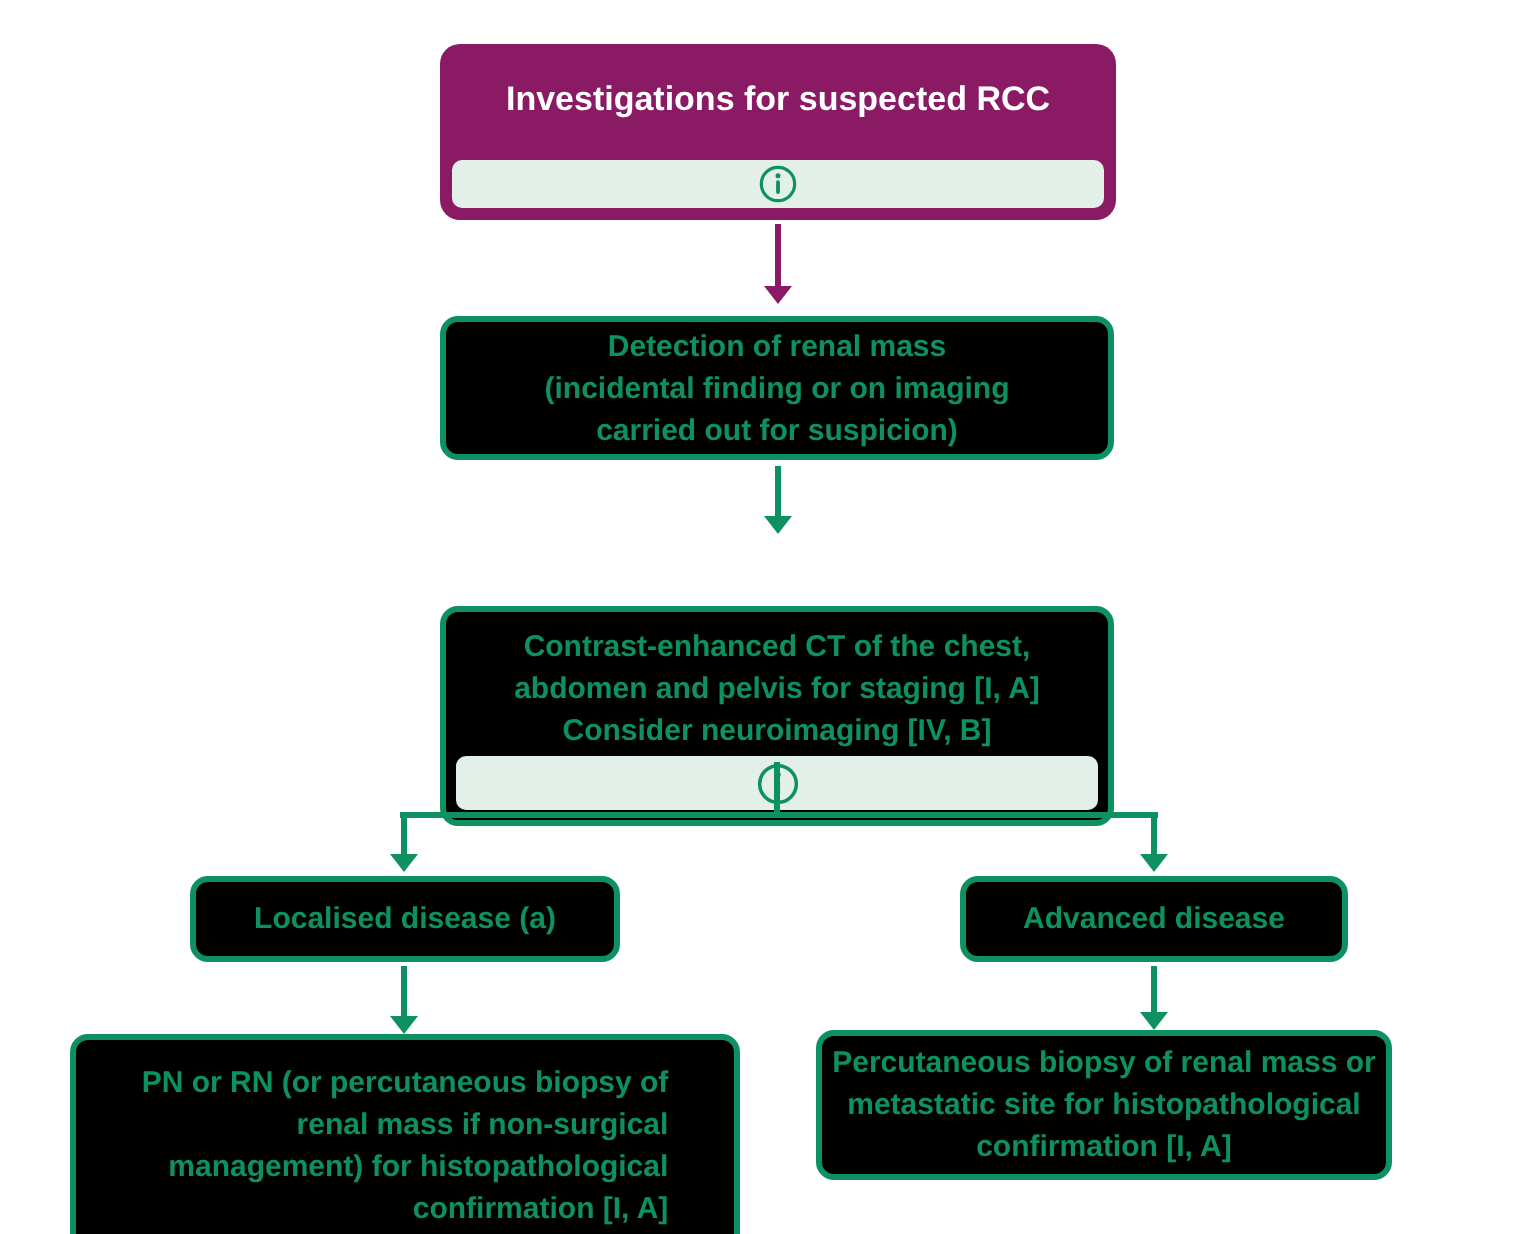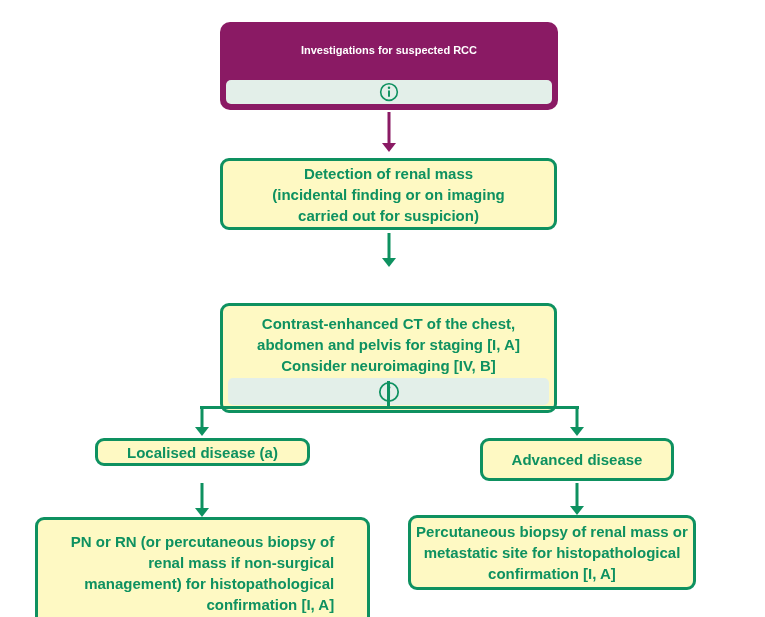--- a/index.html
+++ b/index.html
@@ -22,61 +22,61 @@
     left: 220px; top: 22px;
     width: 338px; height: 88px;
     background: var(--purple, #8A1A64);
     border-radius: 10px;
   }
   .root-title {
     position: absolute;
     left: 0; right: 0; top: 0; height: 56px;
     display: flex; align-items: center; justify-content: center;
     color: #ffffff;
-    font-size: 11px;
+    font-size: 17px;
     font-weight: bold;
     white-space: pre-line;
     text-align: center;
   }
   .info-strip {
     position: absolute;
     left: 6px; right: 6px; bottom: 6px; height: 24px;
     background: var(--strip-bg, #E3EFE9);
     border-radius: 5px;
     display: flex; align-items: center; justify-content: center;
     color: var(--green, #0E9160);
     cursor: pointer;
   }
   .info-strip svg { display: block; }
 
   
   .node {
     position: absolute;
-    background: #fef9c3;
+    background: #000000;
     border: 3px solid var(--green, #0E9160);
     border-radius: 9px;
     color: var(--green, #0E9160);
     font-weight: bold;
     font-size: 15px;
     line-height: 21px;
     text-align: center;
     display: flex; align-items: center; justify-content: center;
     box-sizing: border-box;
   }
   .node-text { white-space: pre-line; }
 
   .node-detection { left: 220px; top: 158px; width: 337px; height: 72px; }
 
   .node-ct { left: 220px; top: 268px; width: 337px; height: 110px; display: block; margin-top: 35px; }
   .node-ct .node-text {
     position: absolute; left: 0; right: 0; top: 7px;
   }
   .node-ct .info-strip { left: 5px; right: 5px; bottom: 5px; height: 27px; }
 
-  .node-localised { left: 95px;  top: 438px; width: 215px; height: 28px; align-items: center; }
+  .node-localised { left: 95px;  top: 438px; width: 215px; height: 43px; align-items: center; }
   .node-advanced  { left: 480px; top: 438px; width: 194px; height: 43px; }
 
   .node-localised-action { left: 35px;  top: 517px; width: 335px; height: 112px; text-align: right; }
   .node-advanced-action  { left: 408px; top: 515px; width: 288px; height: 75px; }
 
   
   .arrow-v { position: absolute; width: 16px; }
   .arrow-v .shaft {
     position: absolute; left: 50%; transform: translateX(-50%);
     top: 0; bottom: 8px; width: 3px;

